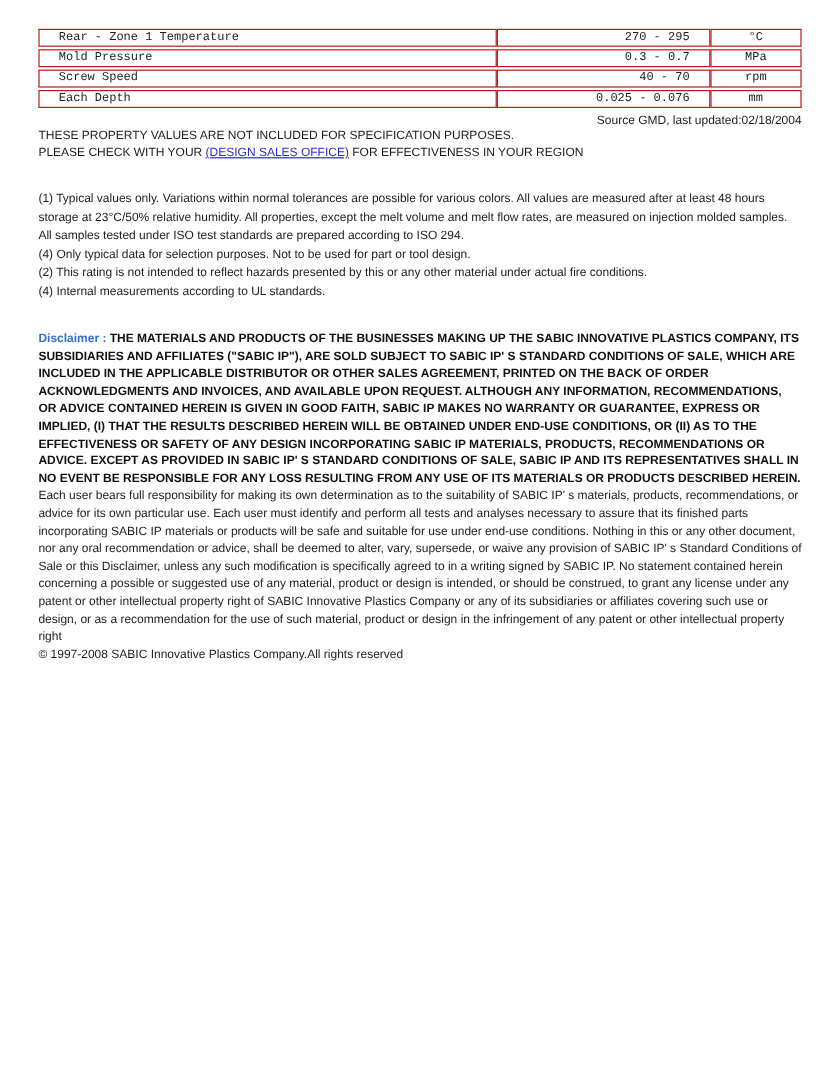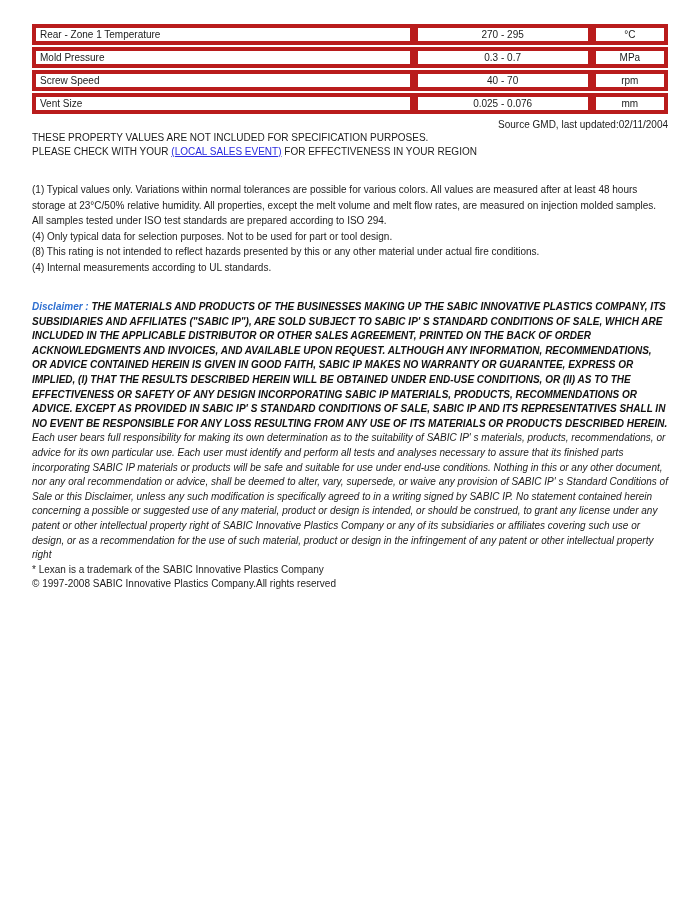--- a/index.html
+++ b/index.html
@@ -16,29 +16,30 @@
 
   
   table.params {
     width: 100%;
     border-collapse: separate;
     border-spacing: 0 2px;
     font-size: 10px;
     table-layout: fixed;
   }
   .params td {
-    border: 4px solid #b91c1c;
-    padding: 0 4px;
+    border: 1px solid #b91c1c;
+    padding: 0 16px;
     line-height: 13px;
     height: 13px;
     white-space: nowrap;
     overflow: hidden;
+    font-family: Liberation Mono, monospace;
   }
   .params td.prop { width: 60%; text-align: left; }
-  .params td.val  { width: 28%; text-align: center; }
+  .params td.val  { width: 28%; text-align: right; }
   .params td.unit { width: 12%; text-align: center; }
 
   .source {
     text-align: right;
     font-size: 10px;
     margin: 2px 0 0 0;
     line-height: 13px;
   }
 
   p.line { margin: 0; font-size: 10px; line-height: 14px; }
@@ -52,21 +53,20 @@
   }
 
   .notes { margin-top: 23px; font-size: 10px; line-height: 15.5px; }
   .notes p { margin: 0; }
 
   .disclaimer {
     margin-top: 25px;
     font-size: 10px;
     line-height: 14.6px;
     margin-bottom: 0;
-    font-style: italic;
   }
   .disc-label { color: #2e6fd0; font-weight: bold; }
   .disclaimer strong { color: #111111; font-weight: bold; }
 
   .trademark { margin-top: 27px; }
   .copyright { margin-top: 17px; }
 </style>
 </head>
 <body>
 
@@ -83,39 +83,38 @@
         <td class="prop">Mold Pressure</td>
         <td class="val">0.3 - 0.7</td>
         <td class="unit">MPa</td>
       </tr>
       <tr>
         <td class="prop">Screw Speed</td>
         <td class="val">40 - 70</td>
         <td class="unit">rpm</td>
       </tr>
       <tr>
-        <td class="prop">Vent Size</td>
+        <td class="prop">Each Depth</td>
         <td class="val">0.025 - 0.076</td>
         <td class="unit">mm</td>
       </tr>
     </tbody>
   </table>
 
-  <p class="source">Source GMD, last updated:02/11/2004</p>
+  <p class="source">Source GMD, last updated:02/18/2004</p>
 
   <p class="line spec">THESE PROPERTY VALUES ARE NOT INCLUDED FOR SPECIFICATION PURPOSES.</p>
 
-  <p class="line check"><span>PLEASE CHECK WITH YOUR </span><a class="sales-link">(LOCAL SALES EVENT)</a><span> FOR EFFECTIVENESS IN YOUR REGION</span></p>
+  <p class="line check"><span>PLEASE CHECK WITH YOUR </span><a class="sales-link">(DESIGN SALES OFFICE)</a><span> FOR EFFECTIVENESS IN YOUR REGION</span></p>
 
   <div class="notes">
     <p>(1) Typical values only. Variations within normal tolerances are possible for various colors. All values are measured after at least 48 hours storage at 23°C/50% relative humidity. All properties, except the melt volume and melt flow rates, are measured on injection molded samples. All samples tested under ISO test standards are prepared according to ISO 294.</p>
     <p>(4) Only typical data for selection purposes. Not to be used for part or tool design.</p>
-    <p>(8) This rating is not intended to reflect hazards presented by this or any other material under actual fire conditions.</p>
+    <p>(2) This rating is not intended to reflect hazards presented by this or any other material under actual fire conditions.</p>
     <p>(4) Internal measurements according to UL standards.</p>
   </div>
 
   <p class="disclaimer"><span class="disc-label">Disclaimer :</span><strong> THE MATERIALS AND PRODUCTS OF THE BUSINESSES MAKING UP THE SABIC INNOVATIVE PLASTICS COMPANY, ITS SUBSIDIARIES AND AFFILIATES ("SABIC IP"), ARE SOLD SUBJECT TO SABIC IP' S STANDARD CONDITIONS OF SALE, WHICH ARE INCLUDED IN THE APPLICABLE DISTRIBUTOR OR OTHER SALES AGREEMENT, PRINTED ON THE BACK OF ORDER ACKNOWLEDGMENTS AND INVOICES, AND AVAILABLE UPON REQUEST. ALTHOUGH ANY INFORMATION, RECOMMENDATIONS, OR ADVICE CONTAINED HEREIN IS GIVEN IN GOOD FAITH, SABIC IP MAKES NO WARRANTY OR GUARANTEE, EXPRESS OR IMPLIED, (I) THAT THE RESULTS DESCRIBED HEREIN WILL BE OBTAINED UNDER END-USE CONDITIONS, OR (II) AS TO THE EFFECTIVENESS OR SAFETY OF ANY DESIGN INCORPORATING SABIC IP MATERIALS, PRODUCTS, RECOMMENDATIONS OR ADVICE. EXCEPT AS PROVIDED IN SABIC IP' S STANDARD CONDITIONS OF SALE, SABIC IP AND ITS REPRESENTATIVES SHALL IN NO EVENT BE RESPONSIBLE FOR ANY LOSS RESULTING FROM ANY USE OF ITS MATERIALS OR PRODUCTS DESCRIBED HEREIN.</strong><span> Each user bears full responsibility for making its own determination as to the suitability of SABIC IP' s materials, products, recommendations, or advice for its own particular use. Each user must identify and perform all tests and analyses necessary to assure that its finished parts incorporating SABIC IP materials or products will be safe and suitable for use under end-use conditions. Nothing in this or any other document, nor any oral recommendation or advice, shall be deemed to alter, vary, supersede, or waive any provision of SABIC IP' s Standard Conditions of Sale or this Disclaimer, unless any such modification is specifically agreed to in a writing signed by SABIC IP. No statement contained herein concerning a possible or suggested use of any material, product or design is intended, or should be construed, to grant any license under any patent or other intellectual property right of SABIC Innovative Plastics Company or any of its subsidiaries or affiliates covering such use or design, or as a recommendation for the use of such material, product or design in the infringement of any patent or other intellectual property right</span></p>
 
-  <p class="line trademark">* Lexan is a trademark of the SABIC Innovative Plastics Company</p>
 
   <p class="line copyright">© 1997-2008 SABIC Innovative Plastics Company.All rights reserved</p>
 
 </div>
 
 </body></html>

